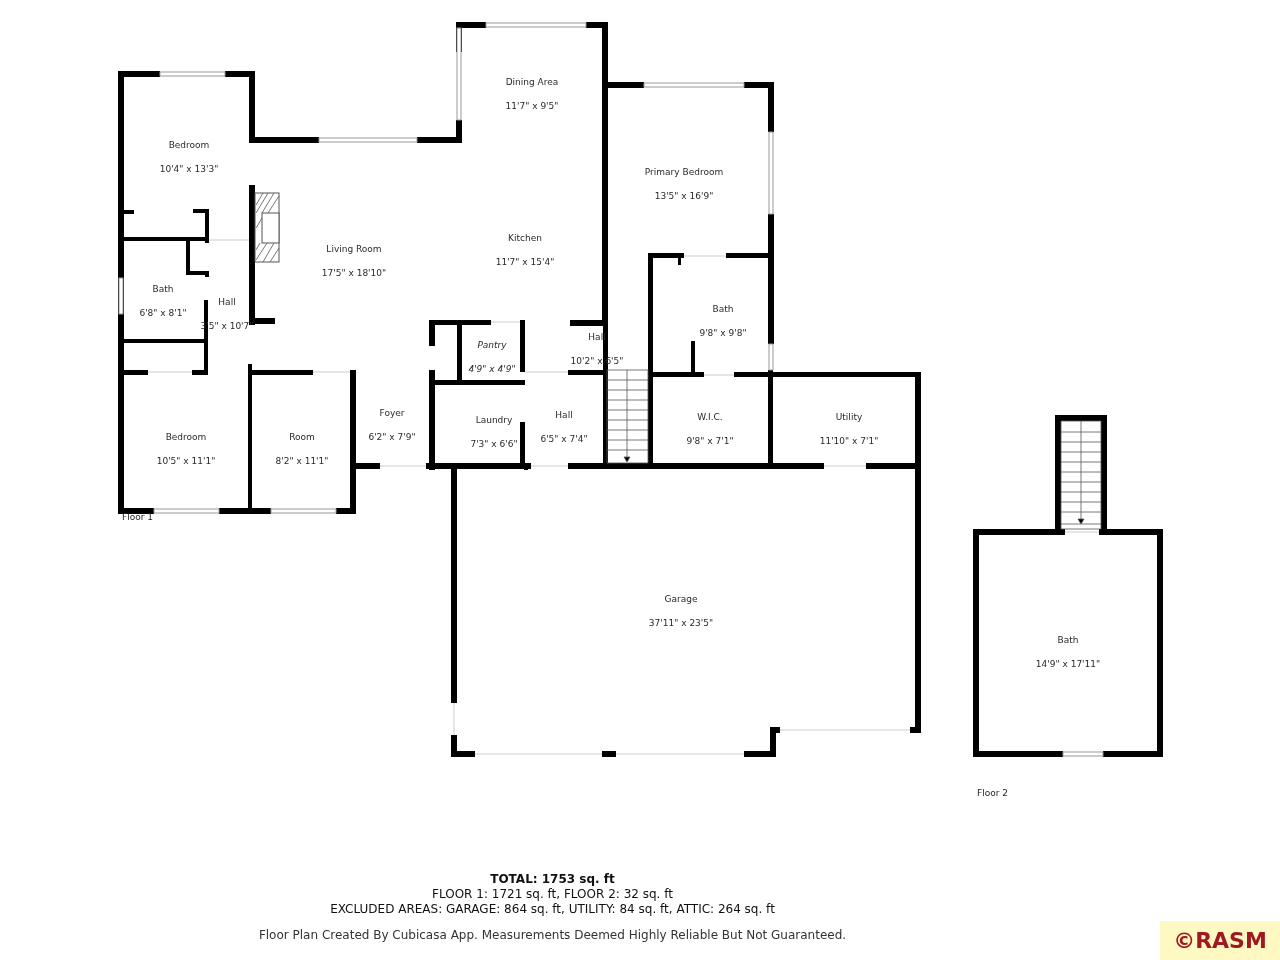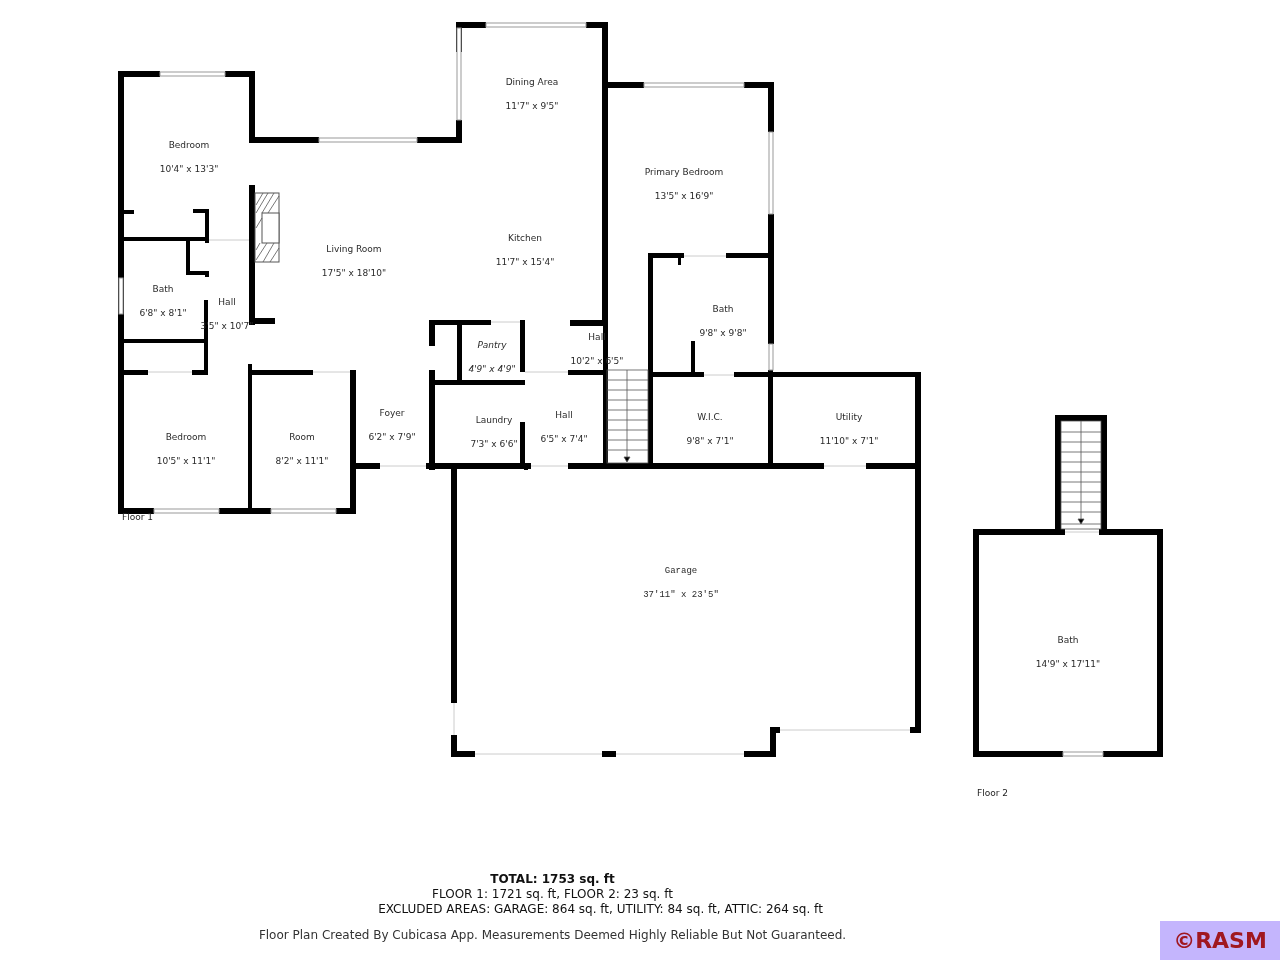--- a/index.html
+++ b/index.html
@@ -4,23 +4,23 @@
 <style>
   html, body { margin:0; padding:0; background:#ffffff; }
   body { width:1280px; height:960px; position:relative; overflow:hidden; font-family:"DejaVu Sans", "Liberation Sans", sans-serif; color:#222; }
   #plan { position:absolute; left:0; top:0; width:1280px; height:960px; }
   .room-label { position:absolute; text-align:center; font-size:9px; line-height:11px; color:#2a2a2a; transform:translate(-50%,-50%); white-space:nowrap; }
   .room-label span { display:block;margin-top:13px; }
   .floor-label { position:absolute; font-size:9px; color:#222; }
   .summary { position:absolute; left:0; width:1105px; text-align:center; color:#111; }
   .sum-total { top:872px; font-size:12px; font-weight:bold; }
   .sum-floors { top:887px; font-size:12px; }
-  .sum-excluded { top:902px; font-size:12px;padding-left:48px; }
+  .sum-excluded { top:902px; font-size:12px; }
   .disclaimer { top:928px; font-size:12px; color:#333; }
-  .logo { position:absolute; left:1160px; top:921px; width:120px; height:39px; background:#c4b5fd; color:#a01820; font-family:"DejaVu Sans", sans-serif; font-weight:bold; font-size:22px; line-height:39px; text-align:center; letter-spacing:0px; }
+  .logo { position:absolute; left:1160px; top:921px; width:120px; height:39px; background:#fef9c3; color:#a01820; font-family:"DejaVu Sans", sans-serif; font-weight:bold; font-size:22px; line-height:39px; text-align:center; letter-spacing:0px; }
 </style>
 </head>
 <body>
 
 <svg id="plan" viewBox="0 0 1280 960" xmlns="http://www.w3.org/2000/svg">
   <g fill="#000">
 
     <rect x="118" y="71" width="42" height="6"></rect>
     <rect x="225" y="71" width="30" height="6"></rect>
     <rect x="118" y="71" width="6" height="442"></rect>
@@ -252,30 +252,30 @@
   <span>6'5" x 7'4"</span>
 </div>
 <div class="room-label" style="left:710px;top:423px;">
   <span>W.I.C.</span>
   <span>9'8" x 7'1"</span>
 </div>
 <div class="room-label" style="left:849px;top:423px;">
   <span>Utility</span>
   <span>11'10" x 7'1"</span>
 </div>
-<div class="room-label" style="left:681px;top:577px;font-family:Liberation Mono, monospace;">
+<div class="room-label" style="left:681px;top:605px;">
   <span>Garage</span>
   <span>37'11" x 23'5"</span>
 </div>
 <div class="room-label" style="left:1068px;top:646px;">
   <span>Bath</span>
   <span>14'9" x 17'11"</span>
 </div>
 
 <div class="floor-label" style="left:122px;top:512px;">Floor 1</div>
 <div class="floor-label" style="left:977px;top:788px;">Floor 2</div>
 
 <div class="summary sum-total">TOTAL: 1753 sq. ft</div>
-<div class="summary sum-floors">FLOOR 1: 1721 sq. ft, FLOOR 2: 23 sq. ft</div>
+<div class="summary sum-floors">FLOOR 1: 1721 sq. ft, FLOOR 2: 32 sq. ft</div>
 <div class="summary sum-excluded">EXCLUDED AREAS: GARAGE: 864 sq. ft, UTILITY: 84 sq. ft, ATTIC: 264 sq. ft</div>
 <div class="summary disclaimer">Floor Plan Created By Cubicasa App. Measurements Deemed Highly Reliable But Not Guaranteed.</div>
 
 <div class="logo">©RASM</div>
 
 </body></html>

